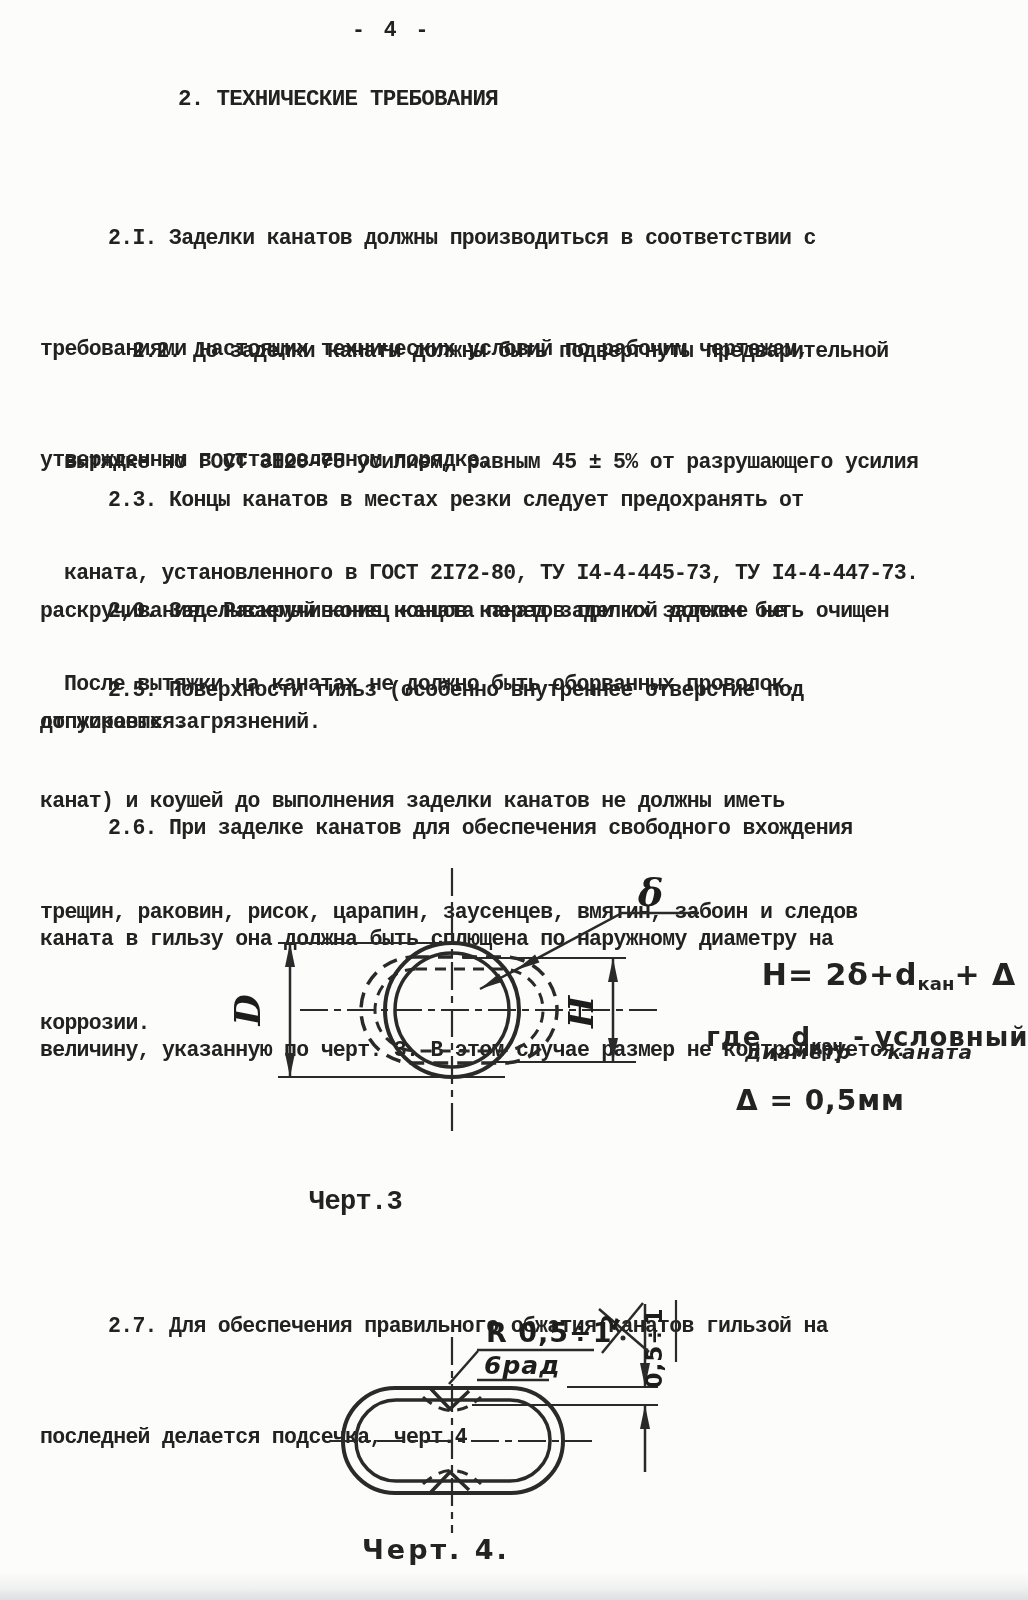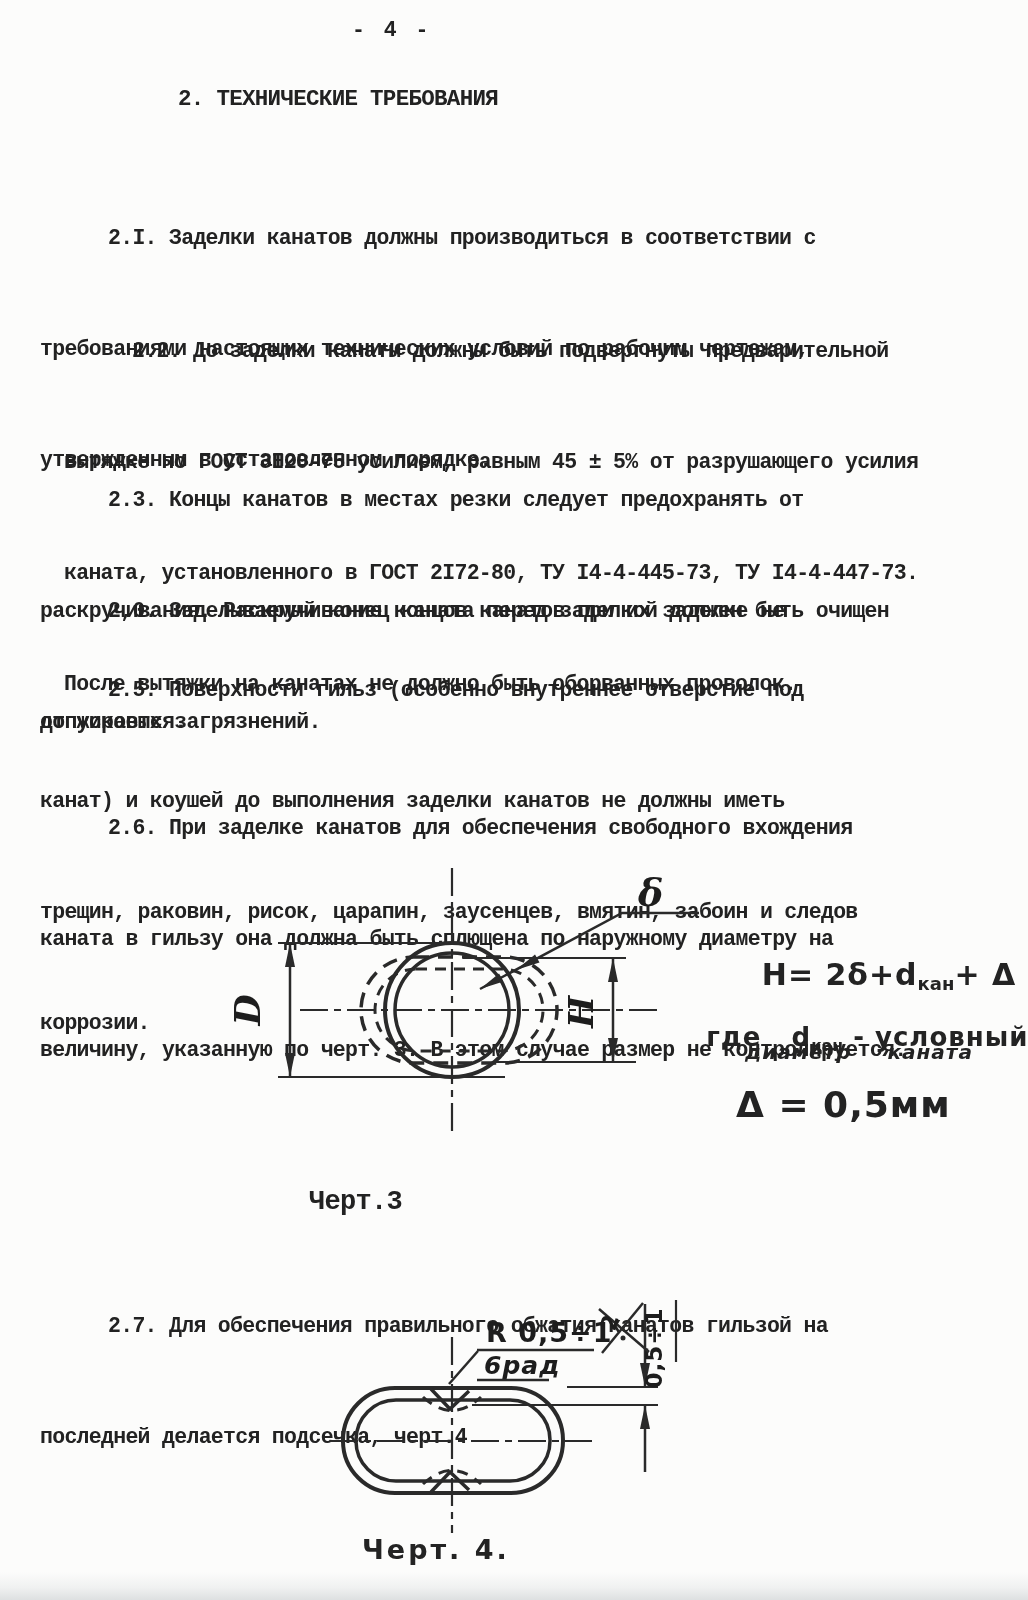--- a/index.html
+++ b/index.html
@@ -132,21 +132,21 @@
     </g>
   </svg>
 
   <div class="hand" style="left:716px; top:922px; font-size:30px;">
     <span>H= 2δ+d</span><sub>кан</sub><span>+ Δ</span>
   </div>
   <div class="hand" style="left:666px; top:992px; font-size:26px;">
     <span>где   d</span><sub>кан</sub><span> - условный</span>
   </div>
   <div class="hand" style="left:745px; top:1040px; font-size:20px; word-spacing:10px;font-style:italic;">диаметр  каната</div>
-  <div class="hand" style="left:736px; top:1084px; font-size:36px;">Δ = 0,5мм</div>
+  <div class="hand" style="left:736px; top:1084px; font-size:28px;">Δ = 0,5мм</div>
 
   <div class="tw abs" style="left:309px; top:1187px; font-size:27px;">Черт.3</div>
 
   <div class="para tw" style="top:1234px;">
     <div class="line indent">2.7. Для обеспечения правильного обжатия канатов гильзой на</div>
     <div class="line">последней делается подсечка, черт.4</div>
   </div>
 
   <svg style="left:298px; top:1283px;" width="400" height="256" viewBox="298 1283 400 256">
 

